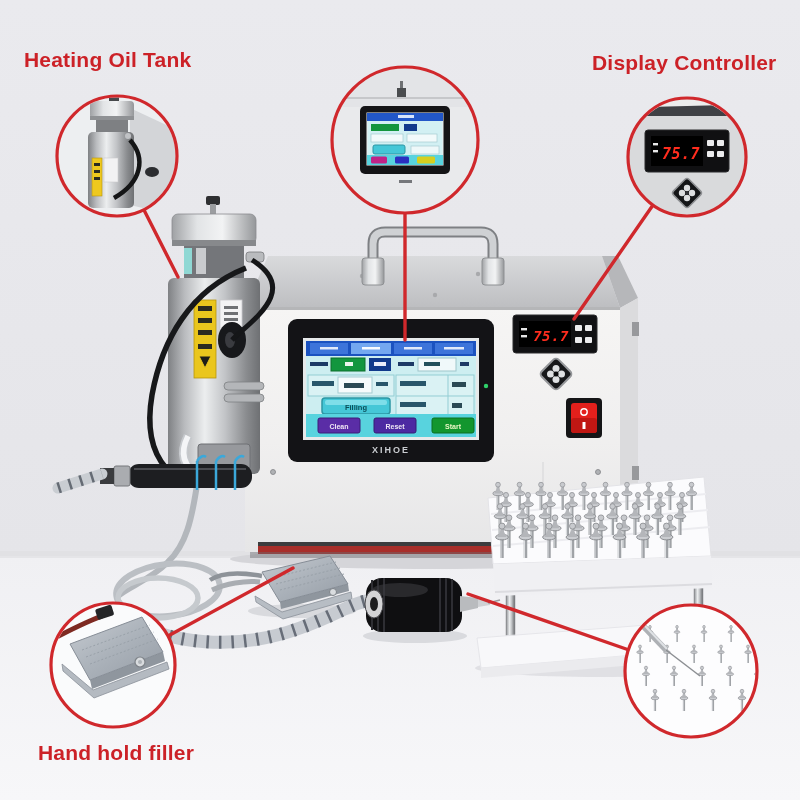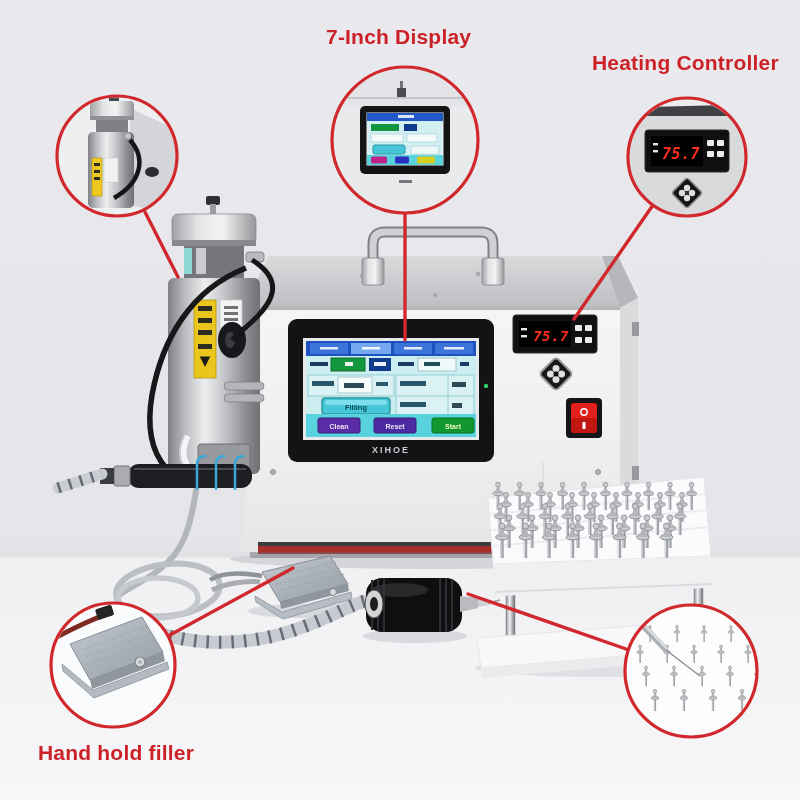--- a/index.html
+++ b/index.html
@@ -473,16 +473,16 @@
             <use href="#pin" xlink:href="#pin" transform="translate(742,711) scale(0.72)"></use>
           </g>
       <line x1="628" y1="610" x2="666" y2="650" stroke="#aeb1b5" stroke-width="6"></line>
       <line x1="629" y1="609" x2="667" y2="649" stroke="#dfe2e5" stroke-width="2"></line>
       <line x1="666" y1="650" x2="700" y2="676" stroke="#8c8f93" stroke-width="1.5"></line>
     </g>
     <circle cx="691" cy="671" r="66" fill="none" stroke="#d0282c" stroke-width="3.2"></circle>
   </g>
 </svg>
 
-<div class="callout-label" style="left:326px;top:25px">7-Inch Display</div>
-<div class="callout-label" style="left:592px;top:51px">Heating Controller</div>
+<div class="callout-label" style="left:24px;top:48px">Heating Oil Tank</div>
+<div class="callout-label" style="left:592px;top:51px">Display Controller</div>
 <div class="callout-label" style="left:38px;top:741px">Hand hold filler</div>
 </div>
 
 </body></html>

